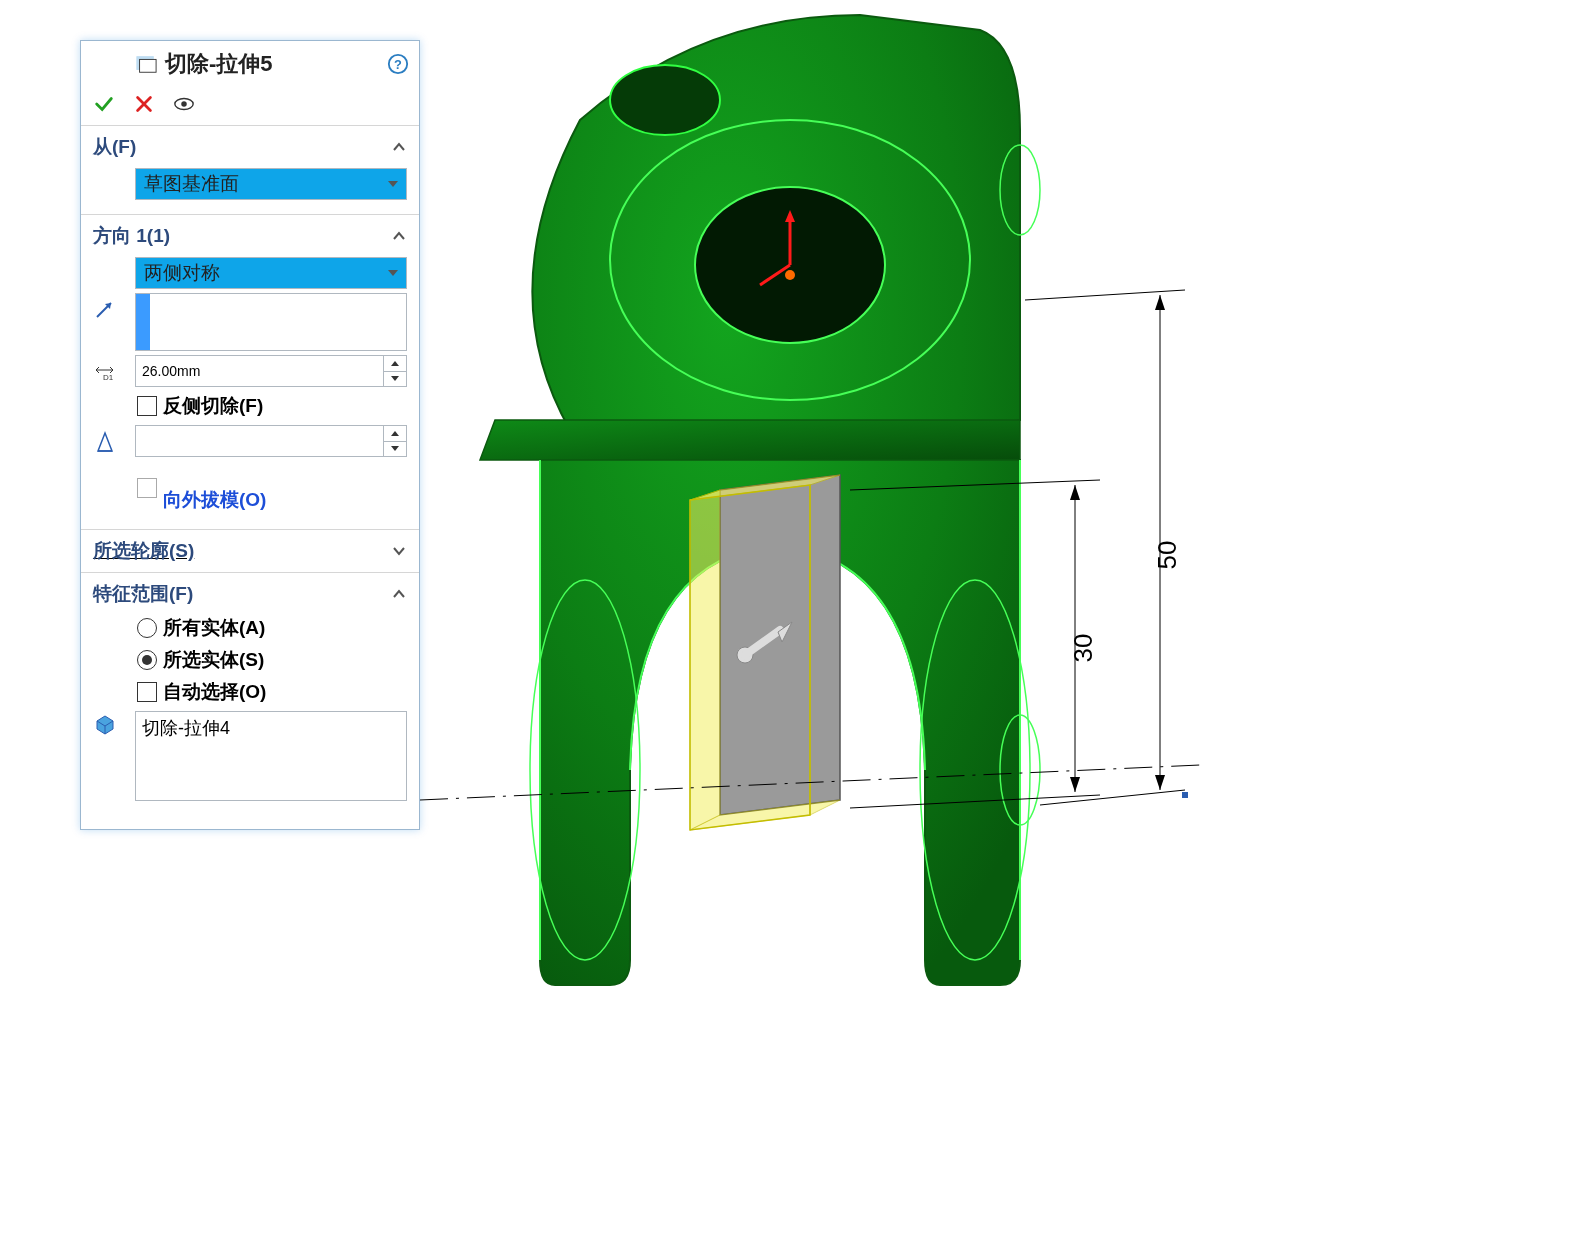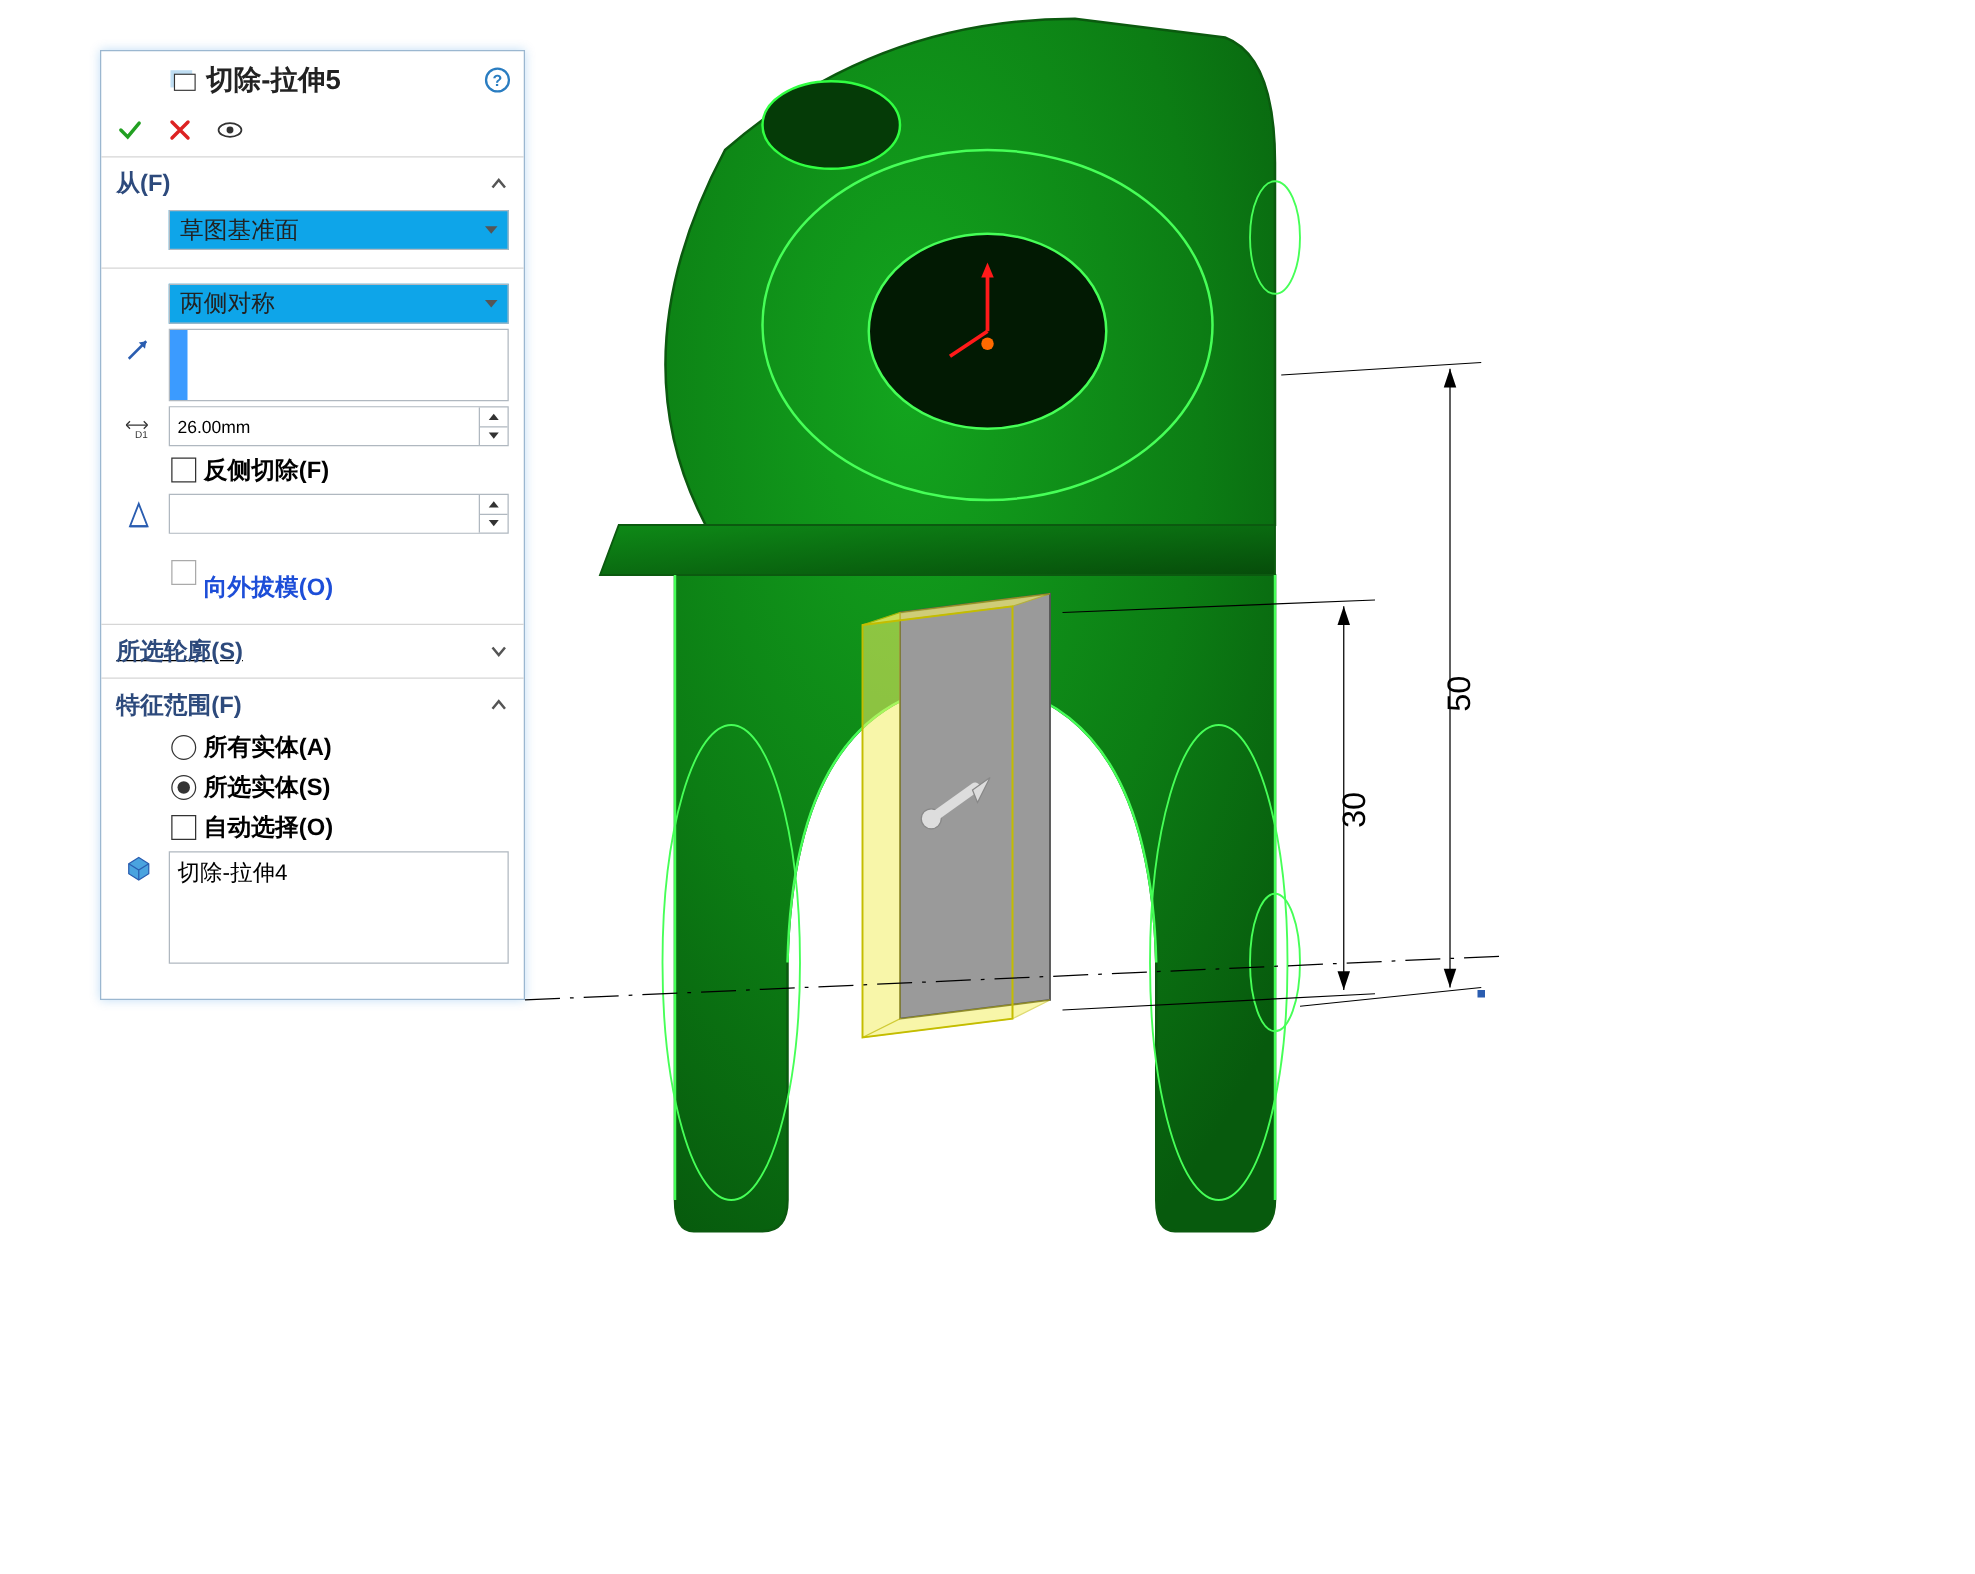--- a/index.html
+++ b/index.html
@@ -78,21 +78,20 @@
   .row {
     display: flex;
     align-items: center;
     gap: 6px;
     margin: 4px 0;
   }
   .row .lead {
     width: 36px;
     display:flex;
     align-items:center;
-    justify-content:center;
     flex-shrink:0;
   }
   .combo {
     flex: 1;
     height: 30px;
     border: 1px solid #b0b8c0;
     background: #0ea5e9;
     display: flex;
     align-items: center;
     padding: 0 8px;
@@ -249,20 +248,28 @@
     </div>
     <div class="row">
       <span class="lead"></span>
       <div class="combo">
         <span>草图基准面</span>
       </div>
     </div>
   </div>
 
   <div class="section">
+    <div class="section-header">
+      <span>方向 1(1)</span>
+      <span class="chev">
+          <svg width="14" height="14">
+            <path d="M2 10 L7 4 L12 10" stroke="#555" stroke-width="2" fill="none"></path>
+          </svg>
+        </span>
+    </div>
     <div class="row">
       <span class="lead"></span>
       <div class="combo">
         <span>两侧对称</span>
       </div>
     </div>
     <div class="row" style="align-items:flex-start;">
       <span class="lead" style="padding-top:4px;">
         <svg width="24" height="24">
             <path d="M4 20 L18 6" stroke="#2a5db0" stroke-width="2"></path>

